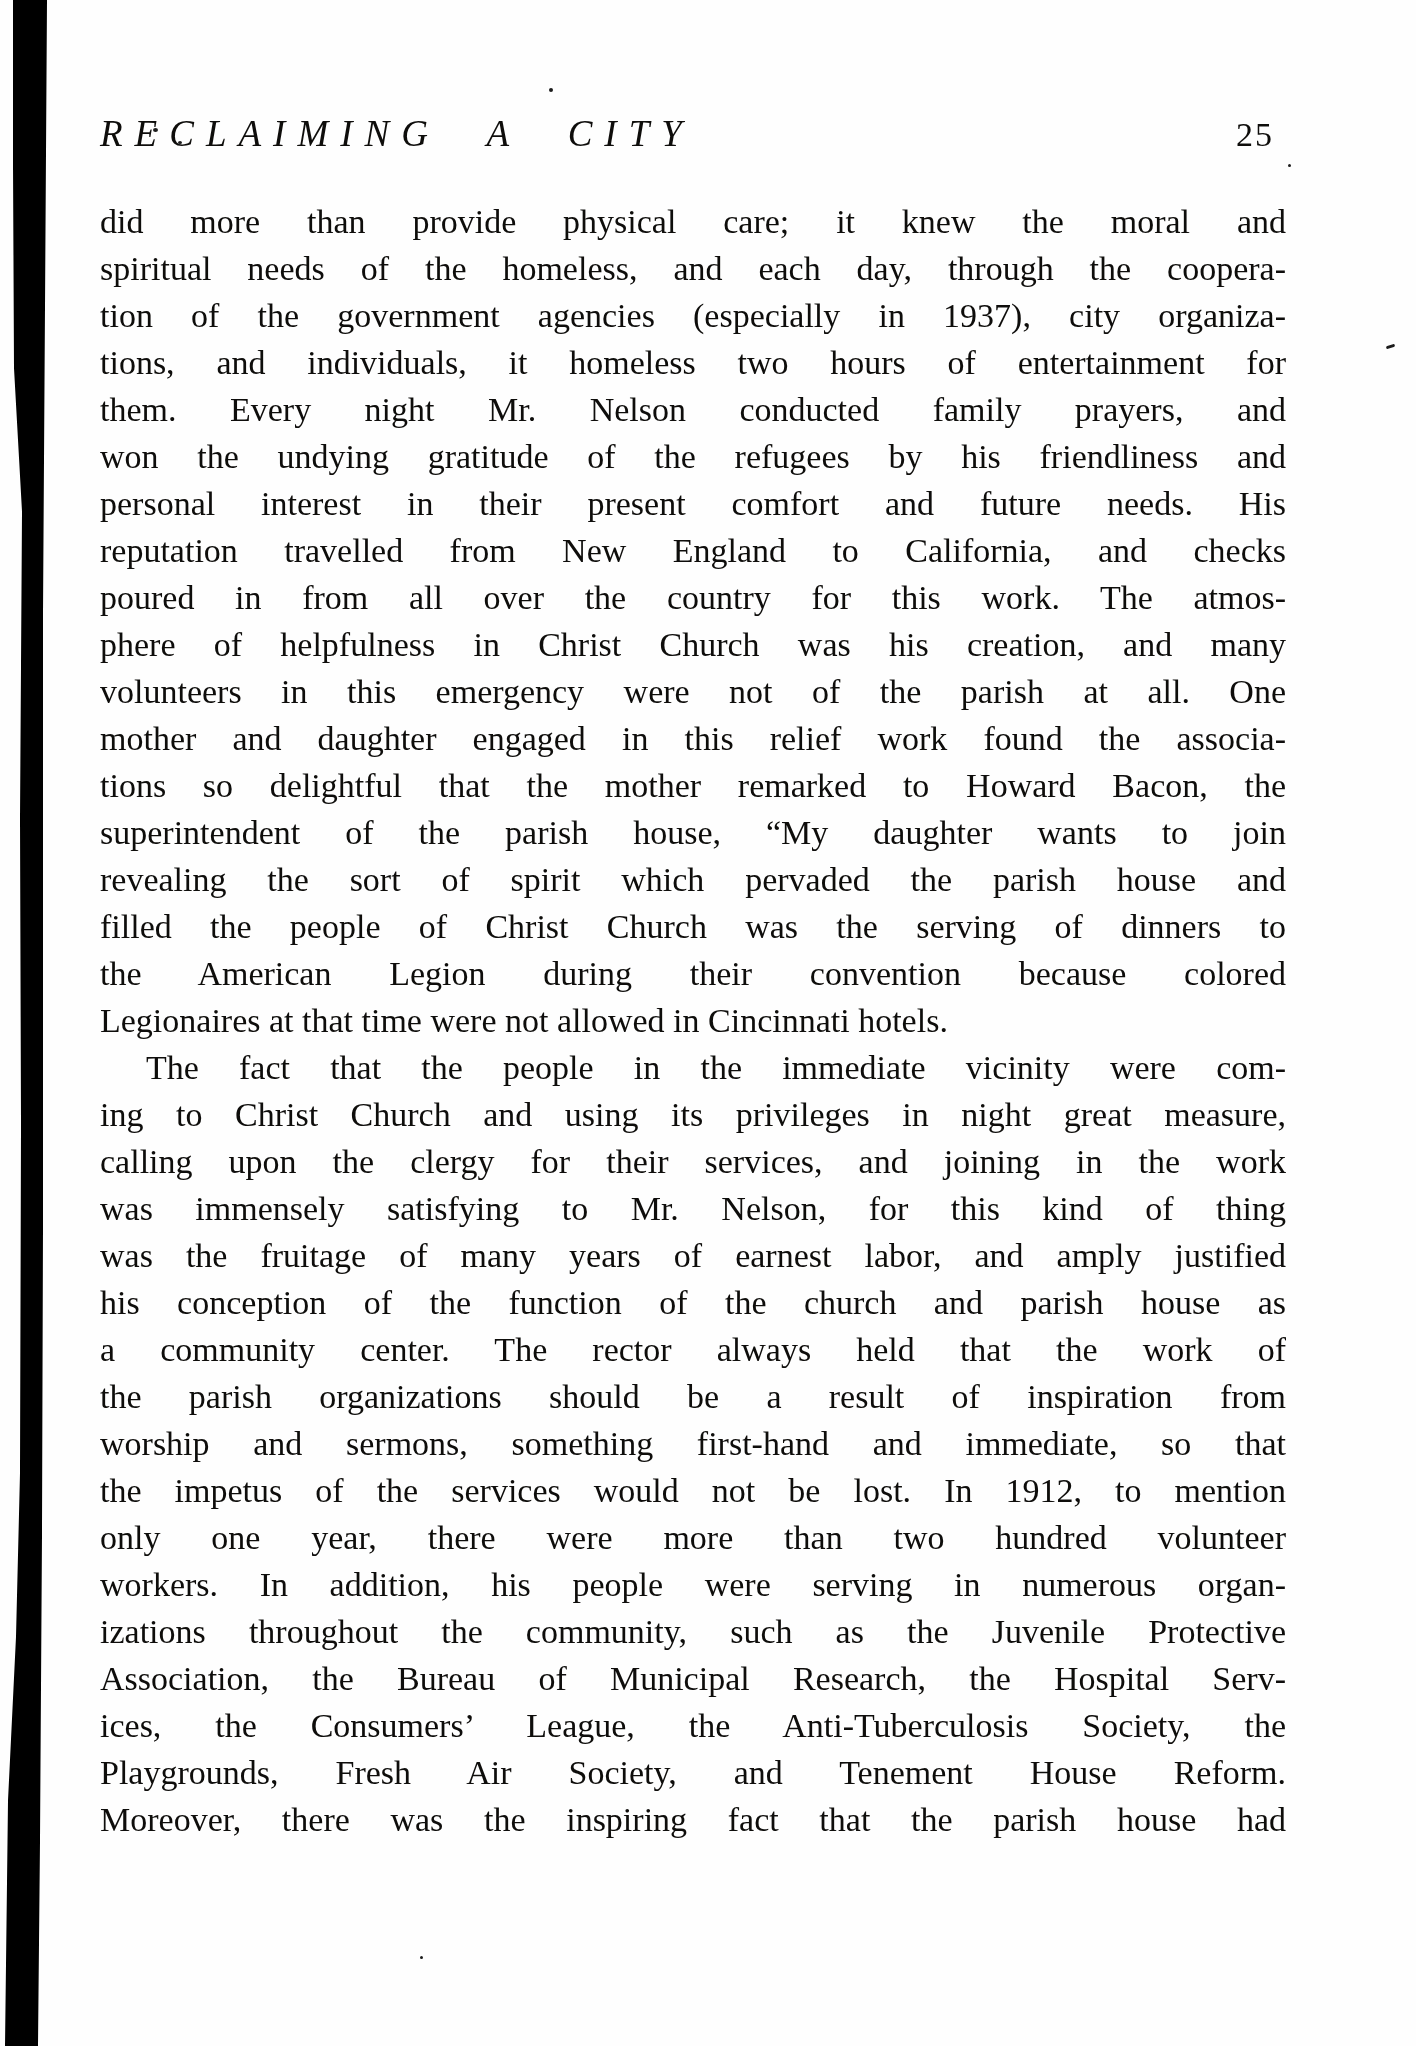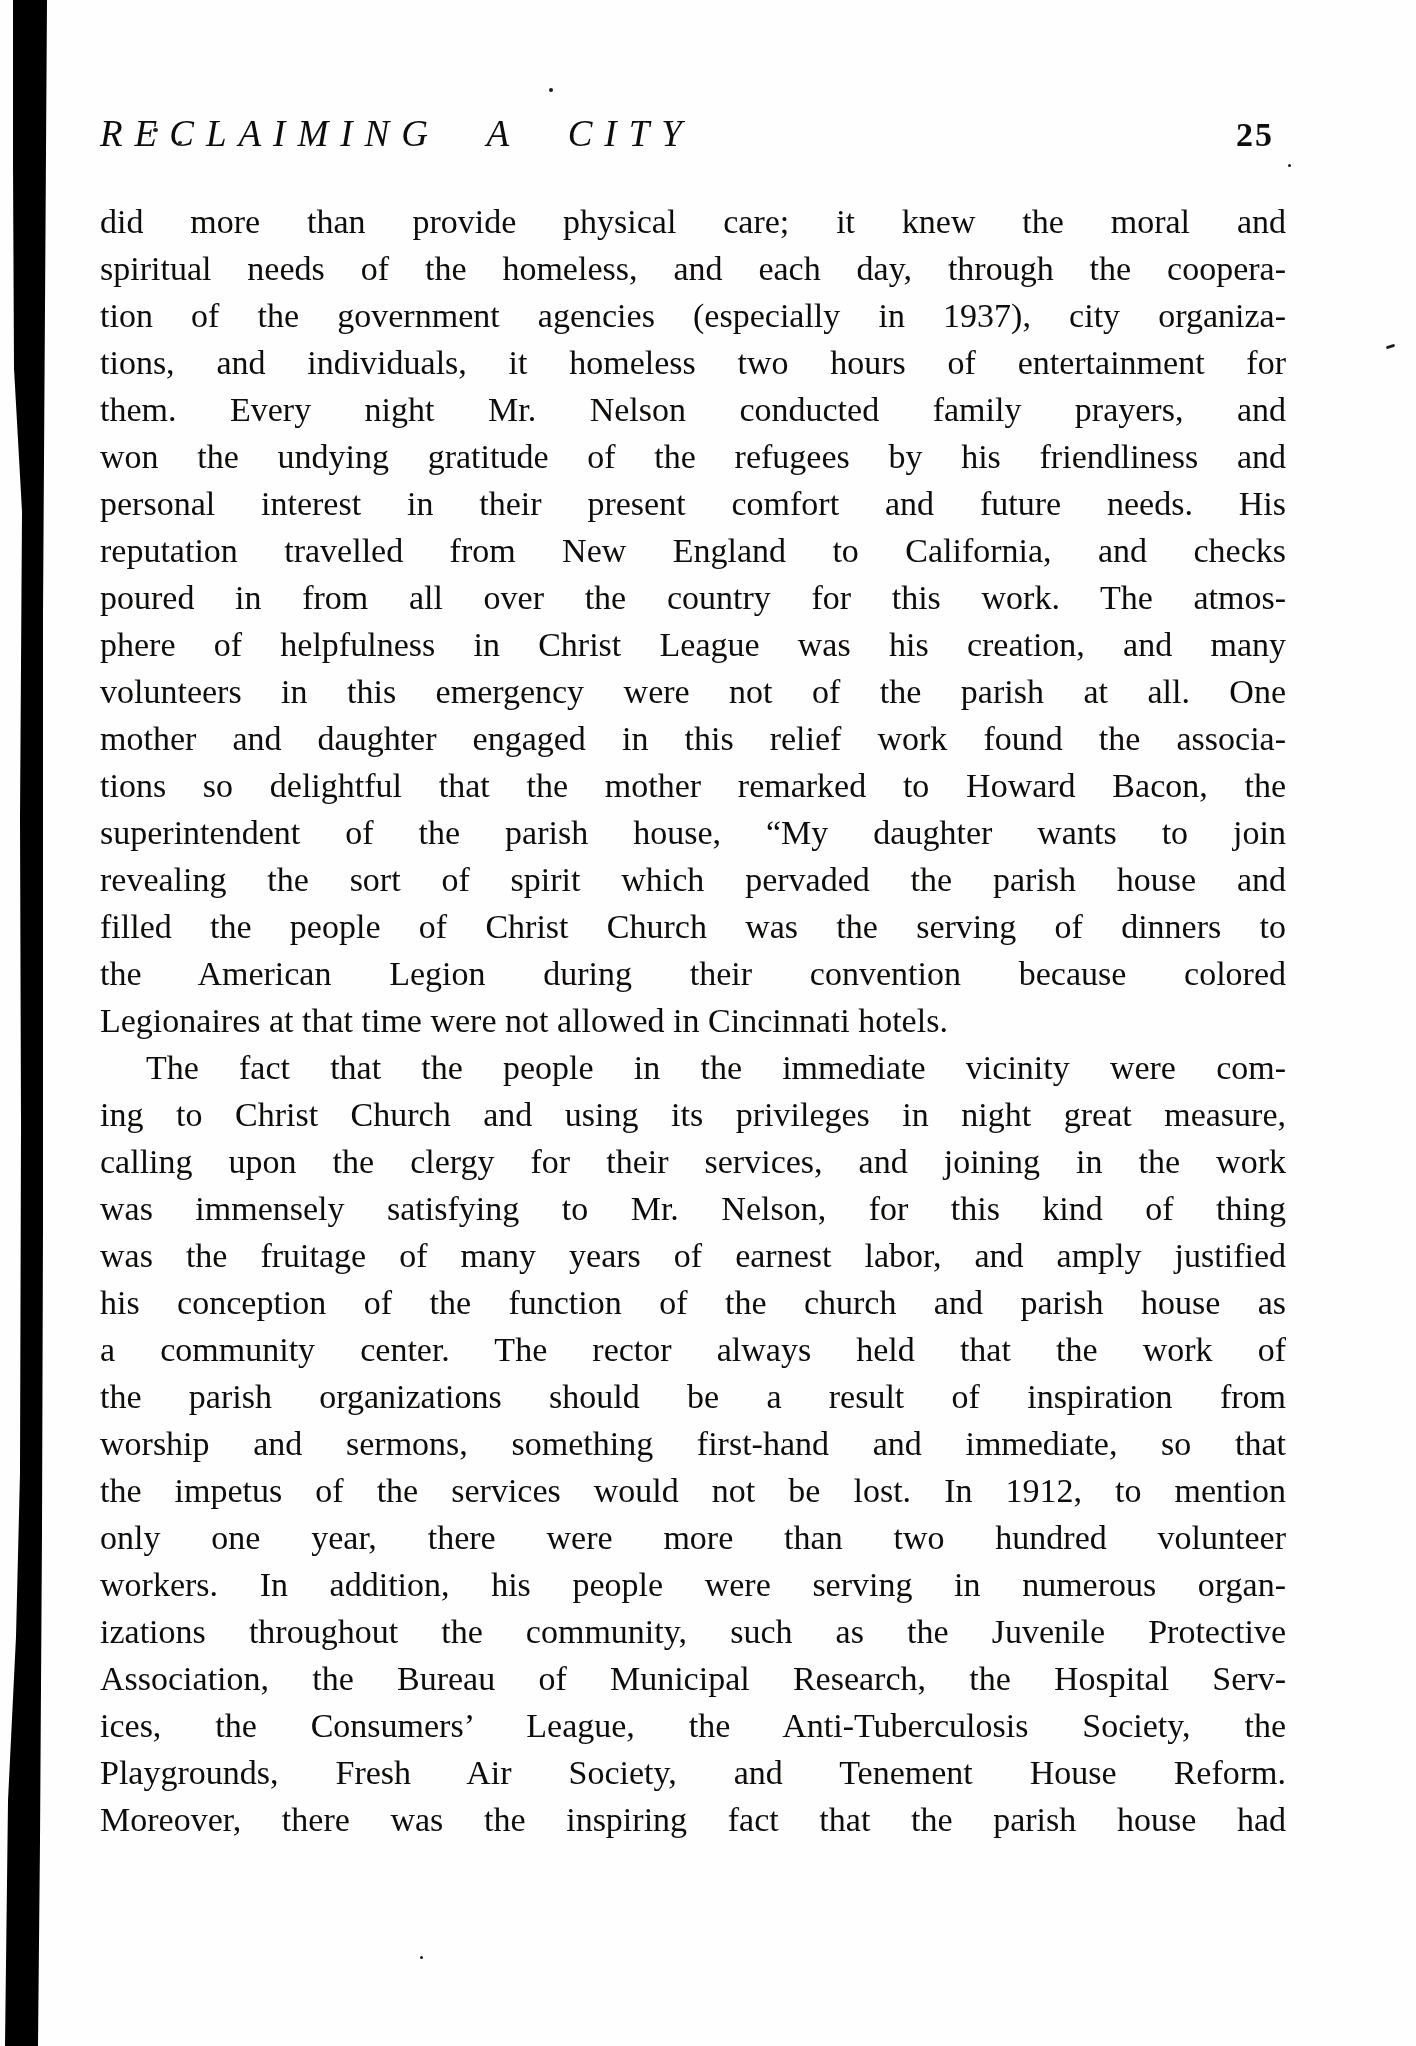--- a/index.html
+++ b/index.html
@@ -39,21 +39,20 @@
     font-size: 37px;
     letter-spacing: 12px;
     word-spacing: 26px;
     white-space: nowrap;
   }
   .page-number {
     position: absolute;
     right: 12px; top: 4px;
     font-size: 34px;
     letter-spacing: 2px;
-    font-weight: bold;
   }
   .body-text {
     position: absolute;
     top: 198px; left: 100px;
     width: 1186px;
     font-size: 34px;
     line-height: 47px;
   }
   .ln {
     height: 47px;
@@ -96,21 +95,21 @@
   <div class="body-text">
     <div class="ln">did more than provide physical care; it knew the moral and</div>
     <div class="ln">spiritual needs of the homeless, and each day, through the coopera-</div>
     <div class="ln">tion of the government agencies (especially in 1937), city organiza-</div>
     <div class="ln">tions, and individuals, it homeless two hours of entertainment for</div>
     <div class="ln">them. Every night Mr. Nelson conducted family prayers, and</div>
     <div class="ln">won the undying gratitude of the refugees by his friendliness and</div>
     <div class="ln">personal interest in their present comfort and future needs. His</div>
     <div class="ln">reputation travelled from New England to California, and checks</div>
     <div class="ln">poured in from all over the country for this work. The atmos-</div>
-    <div class="ln">phere of helpfulness in Christ League was his creation, and many</div>
+    <div class="ln">phere of helpfulness in Christ Church was his creation, and many</div>
     <div class="ln">volunteers in this emergency were not of the parish at all. One</div>
     <div class="ln">mother and daughter engaged in this relief work found the associa-</div>
     <div class="ln">tions so delightful that the mother remarked to Howard Bacon, the</div>
     <div class="ln">superintendent of the parish house, “My daughter wants to join</div>
     <div class="ln">revealing the sort of spirit which pervaded the parish house and</div>
     <div class="ln">filled the people of Christ Church was the serving of dinners to</div>
     <div class="ln">the American Legion during their convention because colored</div>
     <div class="ln pend">Legionaires at that time were not allowed in Cincinnati hotels.</div>
 
     <div class="ln ind">The fact that the people in the immediate vicinity were com-</div>

